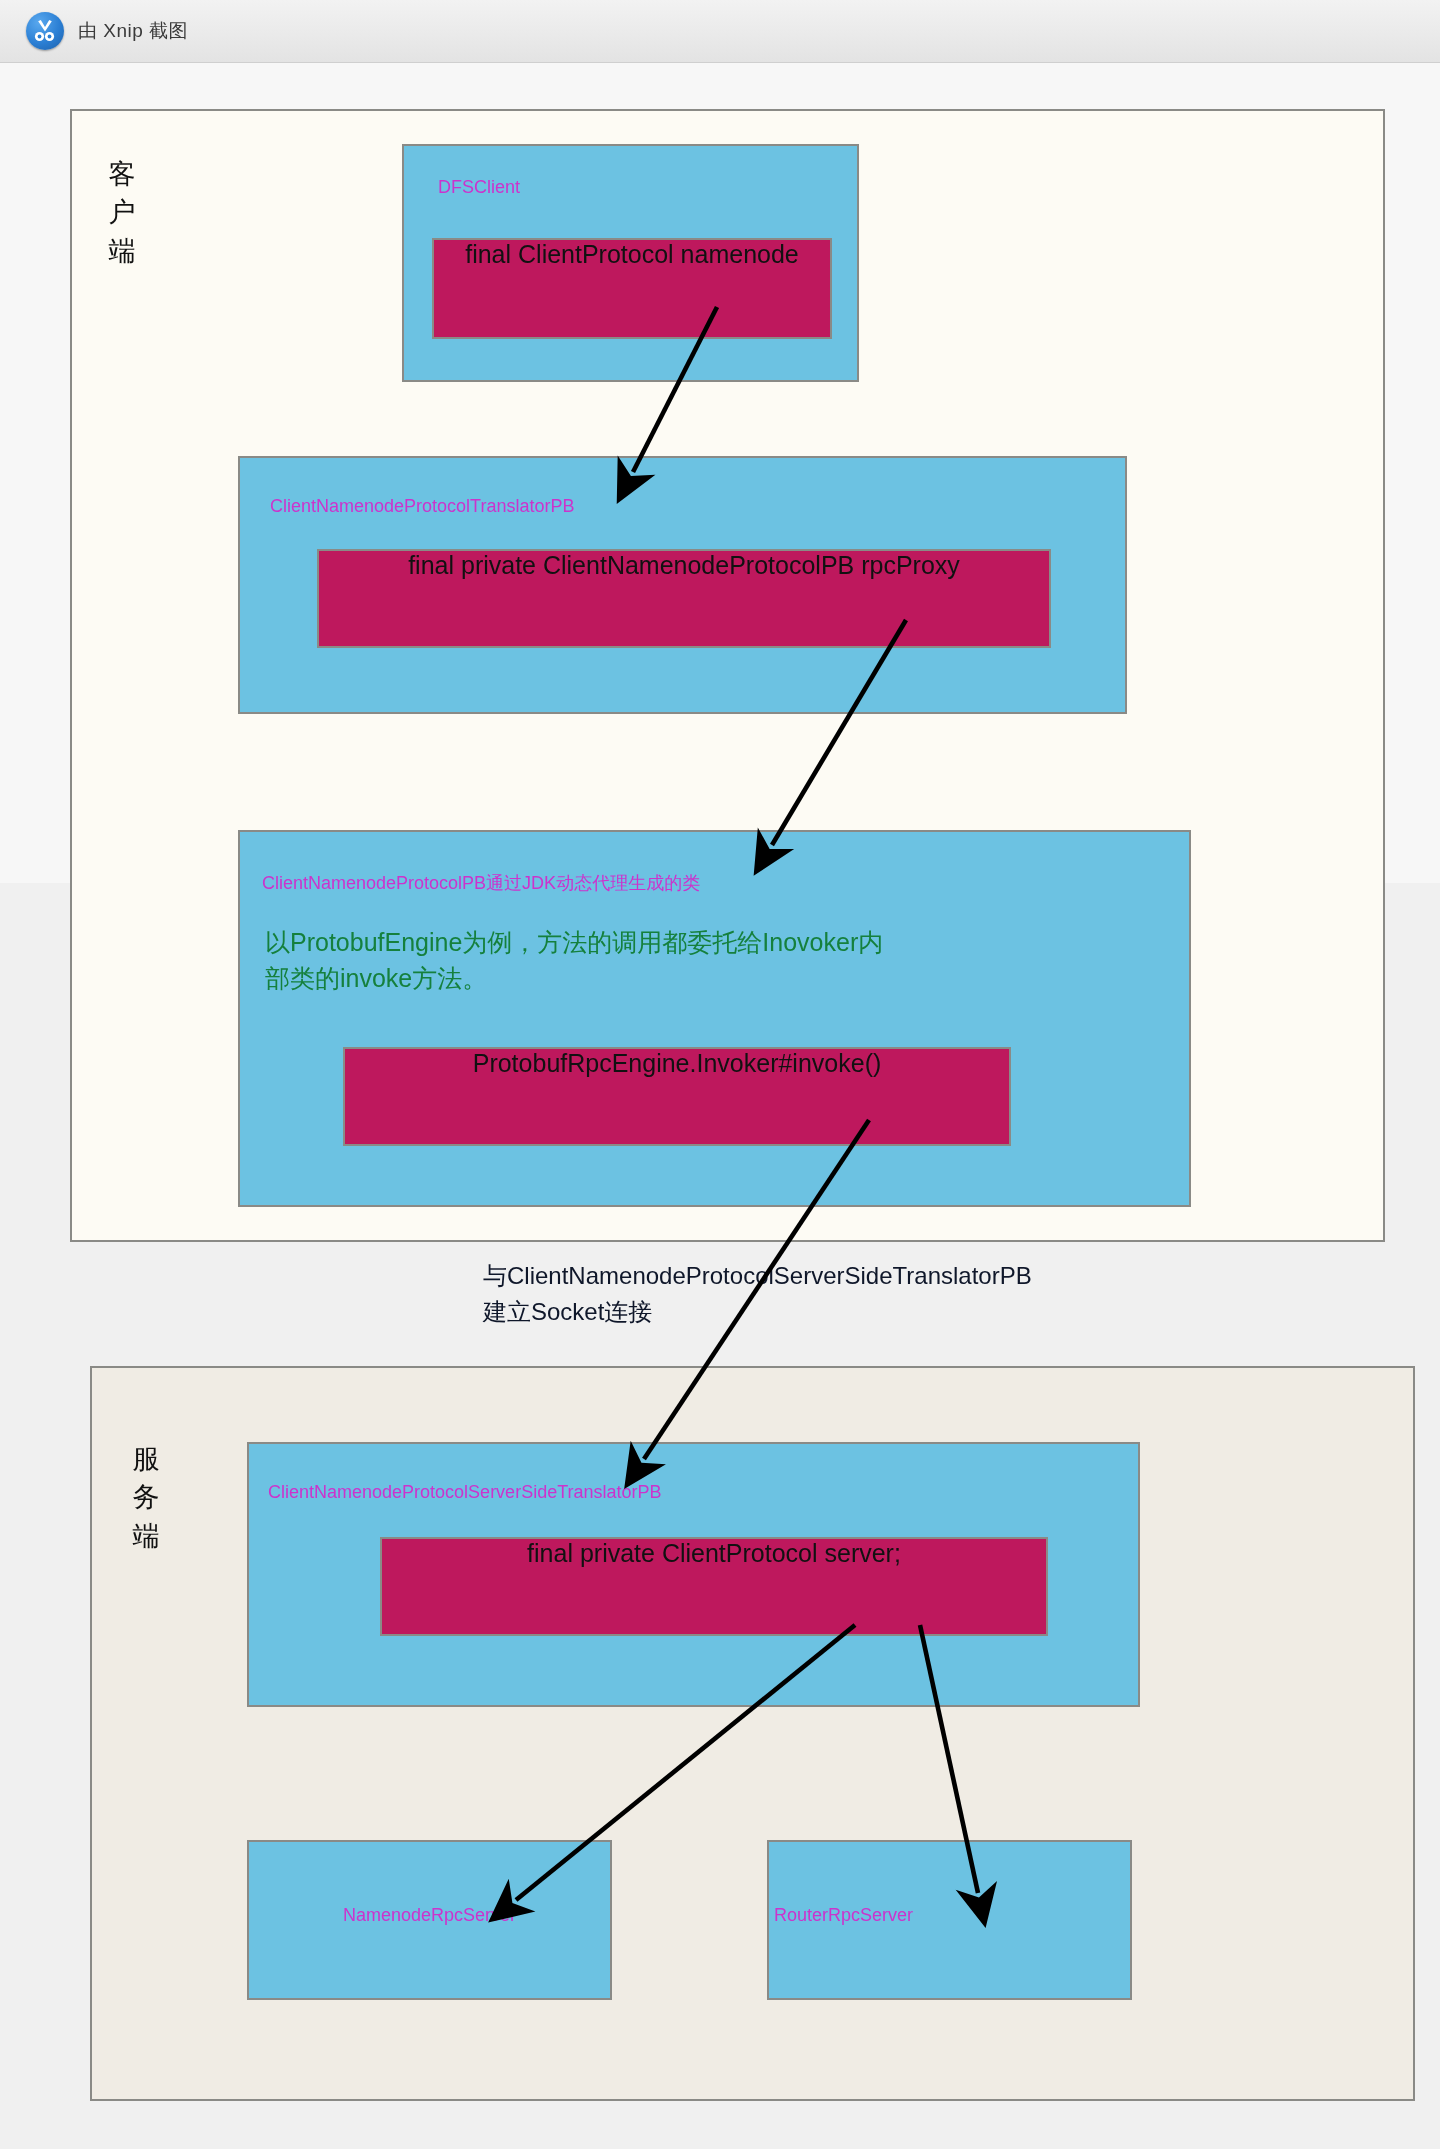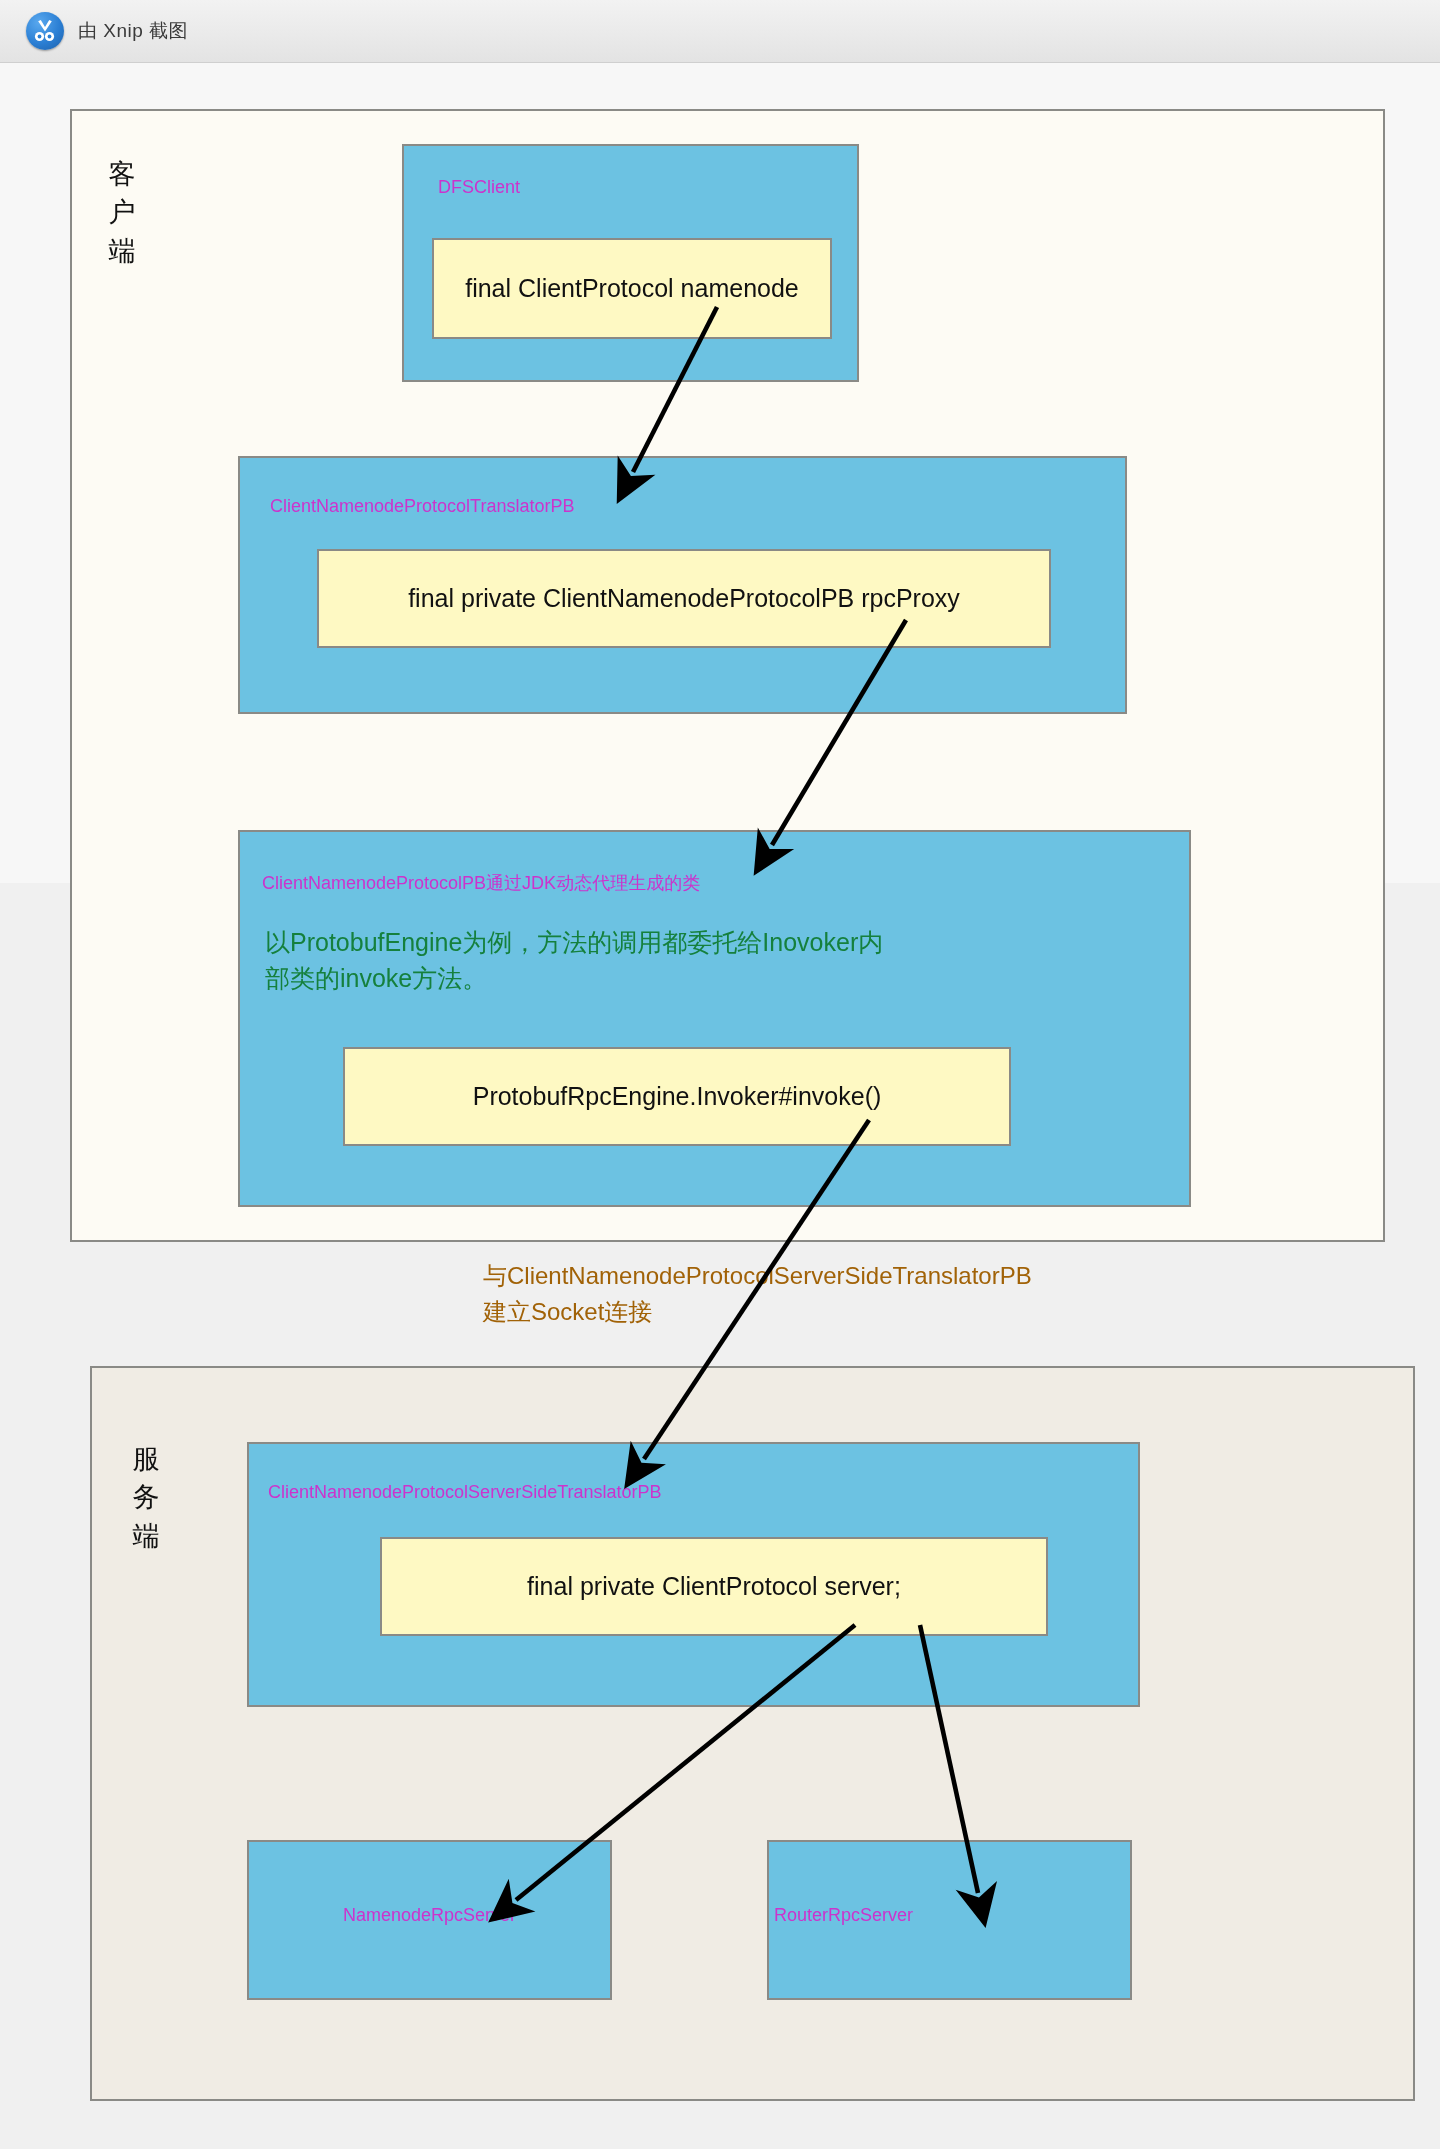--- a/index.html
+++ b/index.html
@@ -34,28 +34,28 @@
   .panel{position:absolute;border:2px solid #8a8a86;box-sizing:border-box;}
   .panel.client{background:#fdfbf4;}
   .panel.server{background:#f0ece4;}
 
   .vlabel{
     position:absolute;font-size:27px;color:#111;line-height:1.42;
     text-align:center;width:40px;
   }
 
   .obox{position:absolute;background:#6cc2e2;border:2px solid #8a8a86;box-sizing:border-box;}
-  .ibox{position:absolute;background:#fef9c3;border:2px solid #8a8a86;box-sizing:border-box;
-        display:flex;align-items:center;justify-content:center;}
+  .ibox{position:absolute;background:#be185d;border:2px solid #8a8a86;box-sizing:border-box;
+        display:flex;align-items:flex-start;justify-content:center;}
 
   .otitle{position:absolute;color:#cc33cc;font-size:18px;white-space:nowrap;}
   .obody{position:absolute;color:#15803d;font-size:25px;line-height:1.42;}
   .itext{color:#111;font-size:25px;white-space:nowrap;}
 
-  .centered-label{position:absolute;color:#a16207;font-size:24px;line-height:1.5;white-space:nowrap;}
+  .centered-label{position:absolute;color:#0f172a;font-size:24px;line-height:1.5;white-space:nowrap;}
 
   #arrows{position:absolute;left:0;top:0;width:1440px;height:2149px;pointer-events:none;}
 </style>
 </head>
 <body>
 
 <div id="bg-top"></div>
 <div id="bg-bottom"></div>
 
 <div id="xnip-bar">

